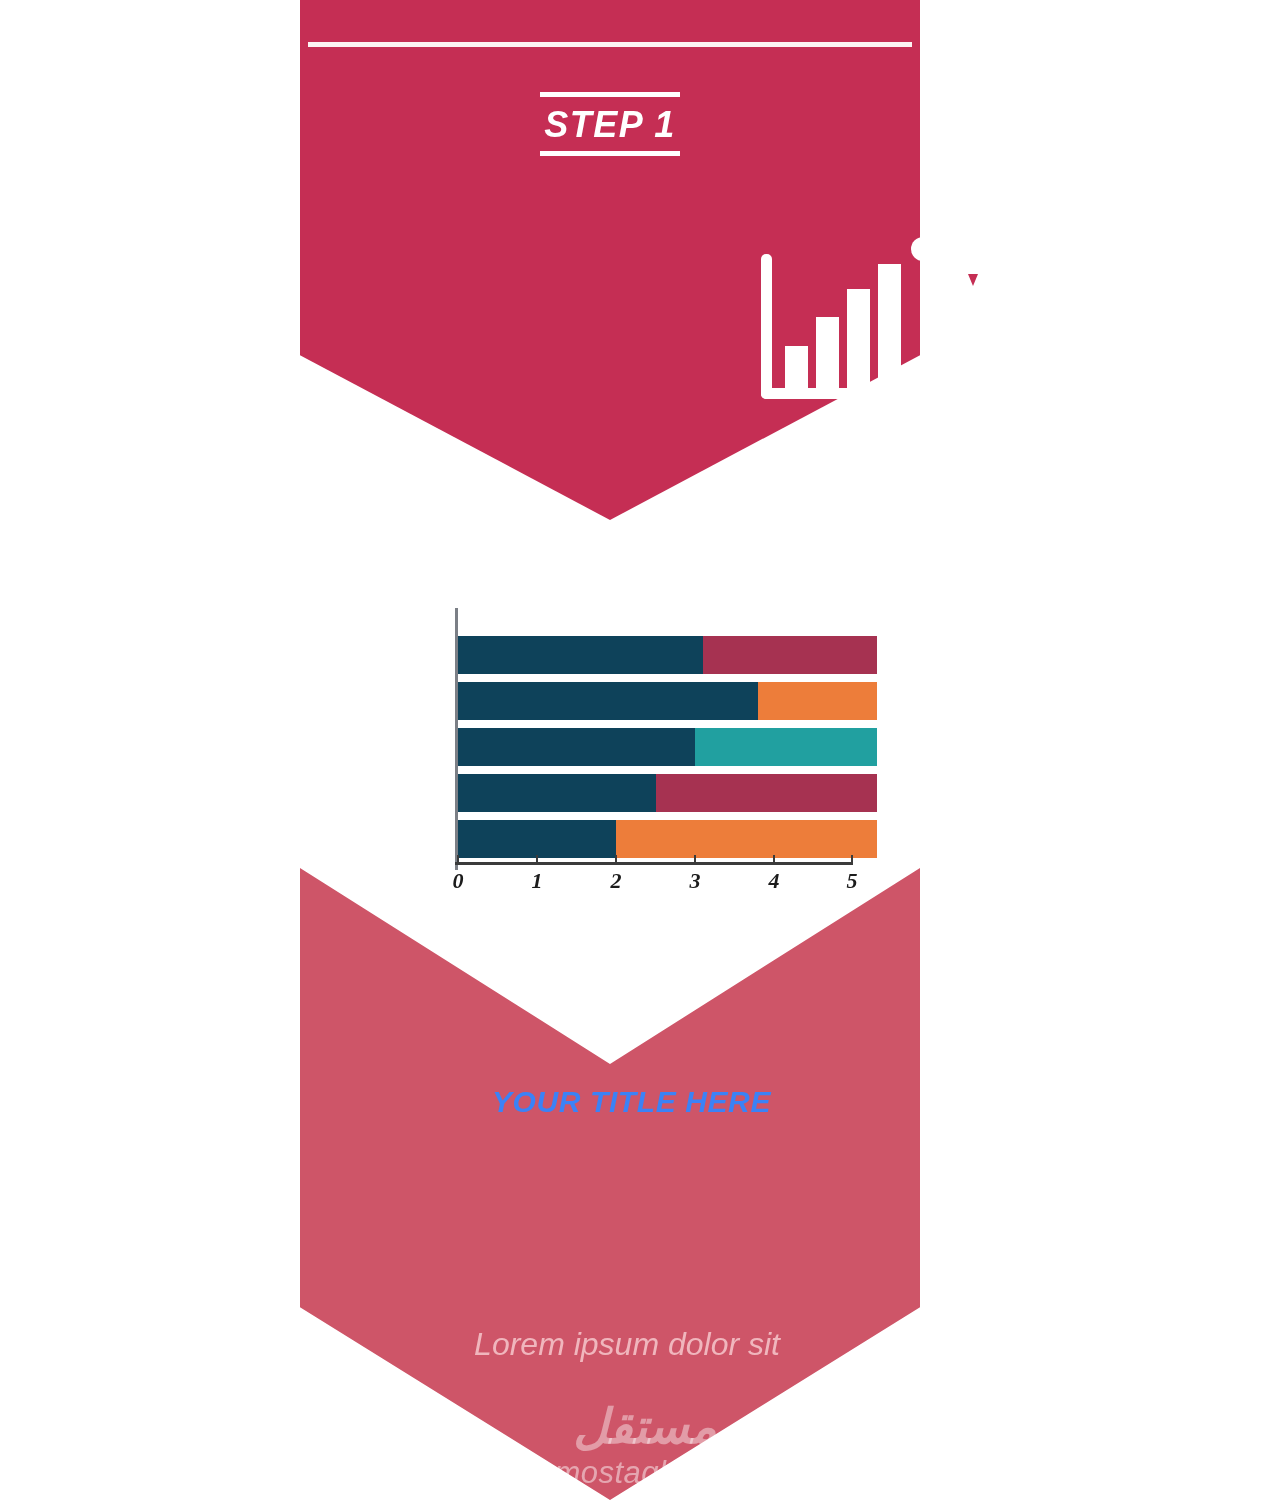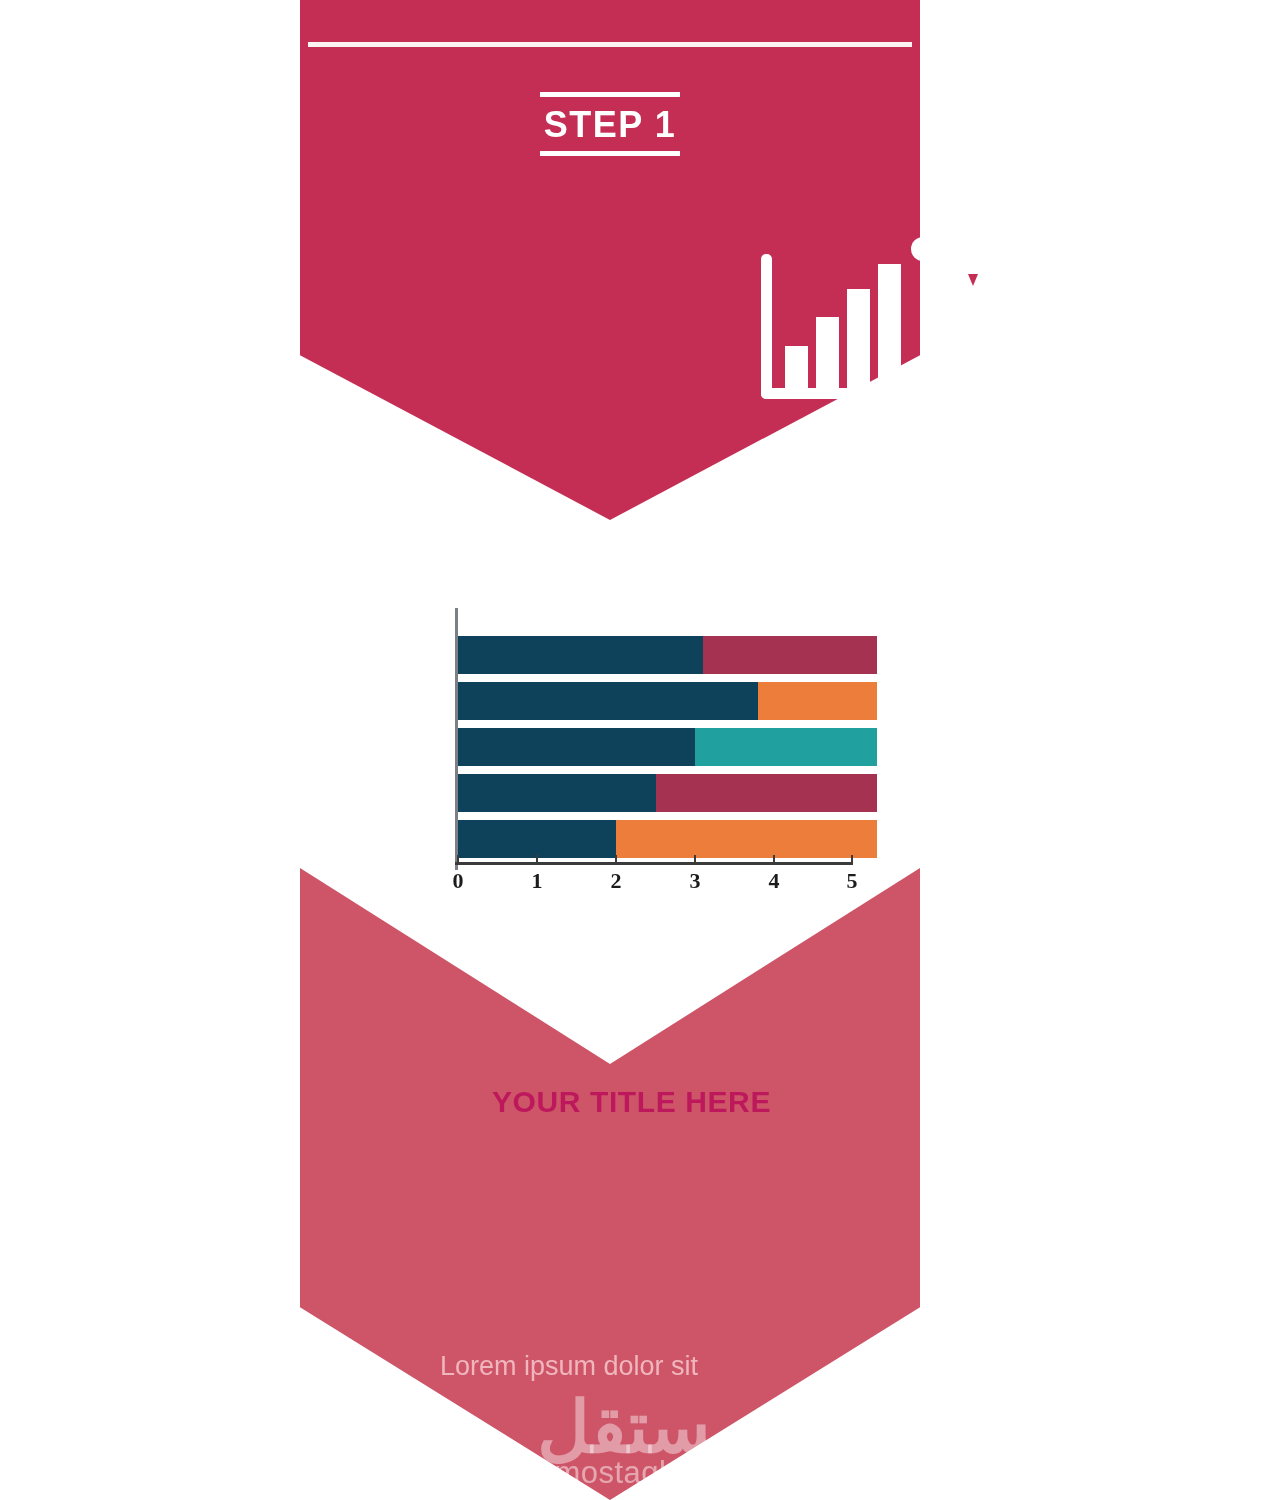--- a/index.html
+++ b/index.html
@@ -10,20 +10,21 @@
   body {
     font-family: "Liberation Sans", sans-serif;
   }
 
   #page {
     position: relative;
     width: 1072px;
     height: 1500px;
     background: #ffffff;
     overflow: hidden;
+    font-style: italic;
   }
 
   
   #top-banner {
     position: absolute;
     left: 300px;
     top: 0px;
     width: 620px;
     height: 520px;
   }
@@ -84,59 +85,59 @@
     inset: 0;
     background: #ce5568;
     -webkit-clip-path: polygon(0 0, 50% 31%, 100% 0, 100% 69.5%, 50% 100%, 0 69.5%);
     clip-path: polygon(0 0, 50% 31%, 100% 0, 100% 69.5%, 50% 100%, 0 69.5%);
   }
   #bottom-title {
     position: absolute;
     left: 0; right: 0;
     top: 217px;
     text-align: center;
-    color: #be185d;
+    color: #3b82f6;
     font-size: 30px;
     font-weight: bold;
     letter-spacing: 0.6px;
     padding-left: 43px;
   }
   #bottom-paragraph {
     position: absolute;
     left: 118px;
     width: 384px;
     top: 278px;
     text-align: center;
     color: #f0b6bd;
     font-size: 26px;
     line-height: 39px;
   }
   #bottom-subtext {
     position: absolute;
     left: 140px;
     width: 340px;
-    top: 480px;
-    text-align: left;
+    top: 458px;
+    text-align: right;
     color: #f0b6bd;
-    font-size: 27px;
+    font-size: 32px;
     line-height: 37px;
   }
 
   
   #watermark {
     position: absolute;
     left: 480px;
     top: 1398px;
     width: 330px;
     text-align: center;
     pointer-events: none;
   }
   #watermark-arabic {
     color: rgba(255,255,255,0.42);
-    font-size: 72px;
+    font-size: 48px;
     font-weight: bold;
     line-height: 58px;
     letter-spacing: 1px;
   }
   #watermark-domain {
     color: rgba(255,255,255,0.48);
     font-size: 31px;
     line-height: 34px;
     letter-spacing: 0.5px;
     text-align: center;

